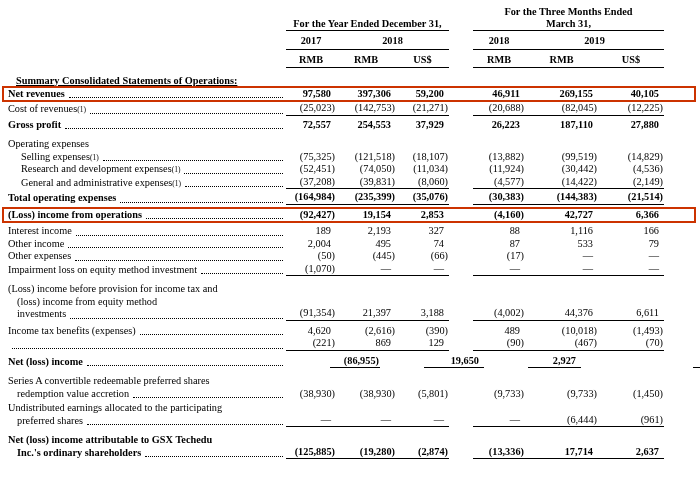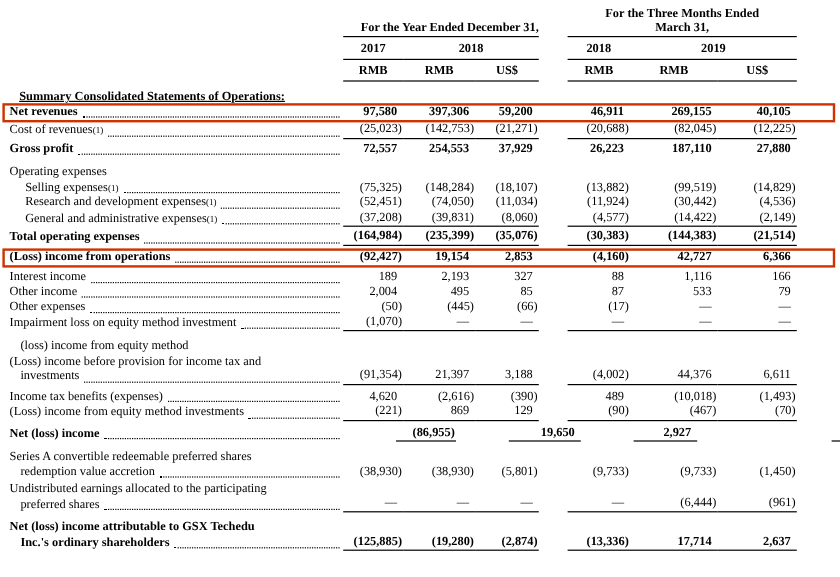--- a/index.html
+++ b/index.html
@@ -10,21 +10,21 @@
     font-family: "Liberation Serif", "DejaVu Serif", serif;
     font-size: 10.3px; line-height: 12.5px;
     padding: 6px 26px 4px 6px;
     position: relative;
   }
   .g { display: grid; grid-template-columns: 280px 50px 60px 53px 24px 52px 73px 66px; align-items: end; }
 
   
   .grp  { font-weight: bold; text-align: center; border-bottom: 1px solid #000;
           white-space: pre-line; padding-bottom: 1px; line-height: 11.5px; }
-  .grp1 { grid-column: 2 / 5; text-align: right; }
+  .grp1 { grid-column: 2 / 5; }
   .grp2 { grid-column: 6 / 9; }
   .yr, .cu { font-weight: bold; text-align: center; border-bottom: 1px solid #000;
              margin-top: 4px; padding-bottom: 1px; }
   .y1 { grid-column: 2; } .y2 { grid-column: 3 / 5; } .y3 { grid-column: 6; } .y4 { grid-column: 7 / 9; }
   .cu1 { grid-column: 2; } .cu2 { grid-column: 3; } .cu3 { grid-column: 4; }
   .cu4 { grid-column: 6; } .cu5 { grid-column: 7; } .cu6 { grid-column: 8; }
   .note { grid-column: 2 / 9; text-align: center; font-weight: bold; margin-top: 4px; font-size: 10px; }
 
   .section-title { font-weight: bold; margin-top: 7px; padding-left: 10px; }
   .section-title span { text-decoration: underline; }
@@ -137,21 +137,21 @@
       </div>
       <div class="g row ind">
         <div class="lab">
           <div class="labline">
             <span>Selling expenses</span>
             <sup>(1)</sup>
             <span class="leader"></span>
           </div>
         </div>
         <div class="num paren">(75,325)</div>
-        <div class="num paren">(148,284)</div>
+        <div class="num paren">(121,518)</div>
         <div class="num paren">(18,107)</div>
         <div class="gapc"></div>
         <div class="num paren">(13,882)</div>
         <div class="num paren">(99,519)</div>
         <div class="num paren">(14,829)</div>
       </div>
       <div class="g row ind">
         <div class="lab">
           <div class="labline">
             <span>Research and development expenses</span>
@@ -230,21 +230,21 @@
       </div>
       <div class="g row">
         <div class="lab">
           <div class="labline">
             <span>Other income</span>
             <span class="leader"></span>
           </div>
         </div>
         <div class="num">2,004</div>
         <div class="num">495</div>
-        <div class="num">85</div>
+        <div class="num">74</div>
         <div class="gapc"></div>
         <div class="num">87</div>
         <div class="num">533</div>
         <div class="num">79</div>
       </div>
       <div class="g row">
         <div class="lab">
           <div class="labline">
             <span>Other expenses</span>
             <span class="leader"></span>
@@ -268,25 +268,25 @@
         <div class="num paren">(1,070)</div>
         <div class="num">—</div>
         <div class="num">—</div>
         <div class="gapc"></div>
         <div class="num">—</div>
         <div class="num">—</div>
         <div class="num">—</div>
       </div>
       <div class="g row rule" style="margin-top: 7px;">
         <div class="lab">
+          <div class="labline">
+            <span>(Loss) income before provision for income tax and</span>
+          </div>
           <div class="labline cont">
             <span>(loss) income from equity method</span>
-          </div>
-          <div class="labline">
-            <span>(Loss) income before provision for income tax and</span>
           </div>
           <div class="labline cont">
             <span>investments</span>
             <span class="leader"></span>
           </div>
         </div>
         <div class="num paren">(91,354)</div>
         <div class="num">21,397</div>
         <div class="num">3,188</div>
         <div class="gapc"></div>
@@ -305,21 +305,20 @@
         <div class="num paren">(2,616)</div>
         <div class="num paren">(390)</div>
         <div class="gapc"></div>
         <div class="num">489</div>
         <div class="num paren">(10,018)</div>
         <div class="num paren">(1,493)</div>
       </div>
       <div class="g row rule">
         <div class="lab">
           <div class="labline">
-            <span>(Loss) income from equity method investments</span>
             <span class="leader"></span>
           </div>
         </div>
         <div class="num paren">(221)</div>
         <div class="num">869</div>
         <div class="num">129</div>
         <div class="gapc"></div>
         <div class="num paren">(90)</div>
         <div class="num paren">(467)</div>
         <div class="num paren">(70)</div>

